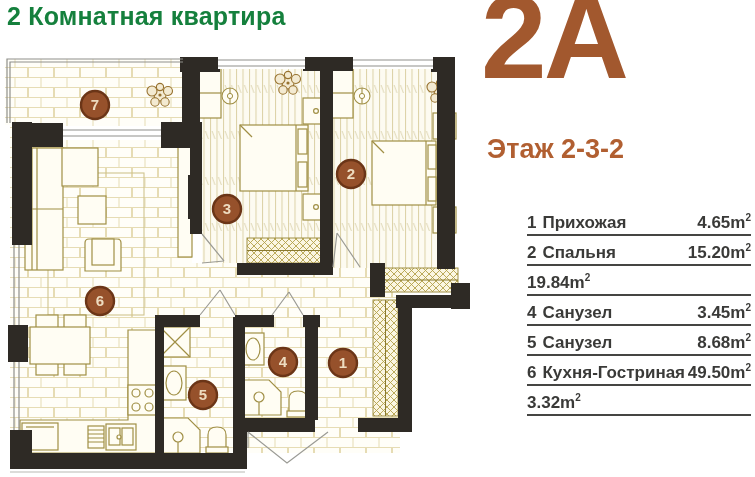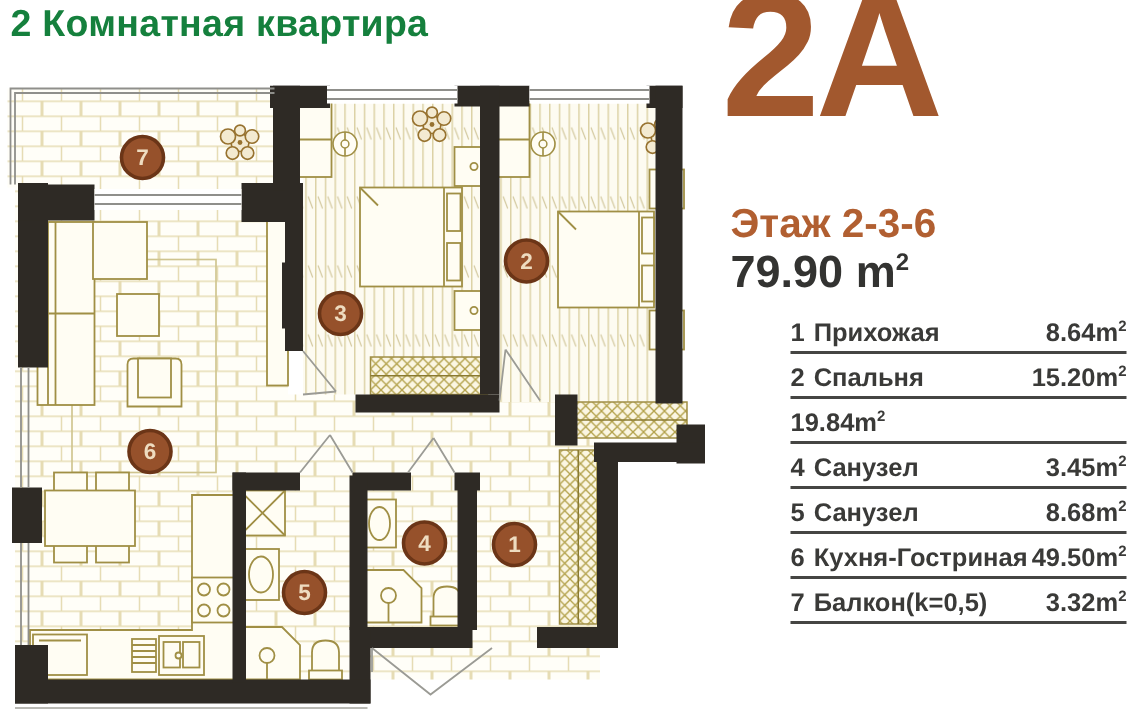--- a/index.html
+++ b/index.html
@@ -272,29 +272,25 @@
     <g>
           <circle cx="341" cy="306" r="14" fill="#96512b" stroke="#6b3517" stroke-width="2.4"></circle>
           <text x="341" y="311" fill="#eedcc0">1</text>
         </g>
   </g>
 </svg>
 </div>
 
 <div class="panel">
   <div class="unit-label">2A</div>
-  <div class="floor-label">Этаж 2-3-6</div>
-  <div class="total-area">
-    <span>79.90</span>
-    <span>m</span><sup>2</sup>
-  </div>
+  <div class="floor-label">Этаж 2-3-2</div>
   <div class="legend">
     <div class="legend-row">
       <span class="nm"><span class="num">1</span><span>Прихожая</span></span>
-      <span class="ar"><span>8.64</span><span>m</span><sup>2</sup></span>
+      <span class="ar"><span>4.65</span><span>m</span><sup>2</sup></span>
     </div>
     <div class="legend-row">
       <span class="nm"><span class="num">2</span><span>Спальня</span></span>
       <span class="ar"><span>15.20</span><span>m</span><sup>2</sup></span>
     </div>
     <div class="legend-row">
       <span class="ar"><span>19.84</span><span>m</span><sup>2</sup></span>
     </div>
     <div class="legend-row">
       <span class="nm"><span class="num">4</span><span>Санузел</span></span>
@@ -302,17 +298,16 @@
     </div>
     <div class="legend-row">
       <span class="nm"><span class="num">5</span><span>Санузел</span></span>
       <span class="ar"><span>8.68</span><span>m</span><sup>2</sup></span>
     </div>
     <div class="legend-row">
       <span class="nm"><span class="num">6</span><span>Кухня-Гостриная</span></span>
       <span class="ar"><span>49.50</span><span>m</span><sup>2</sup></span>
     </div>
     <div class="legend-row">
-      <span class="nm"><span class="num">7</span><span>Балкон(k=0,5)</span></span>
       <span class="ar"><span>3.32</span><span>m</span><sup>2</sup></span>
     </div>
   </div>
 </div>
 
 </body></html>

